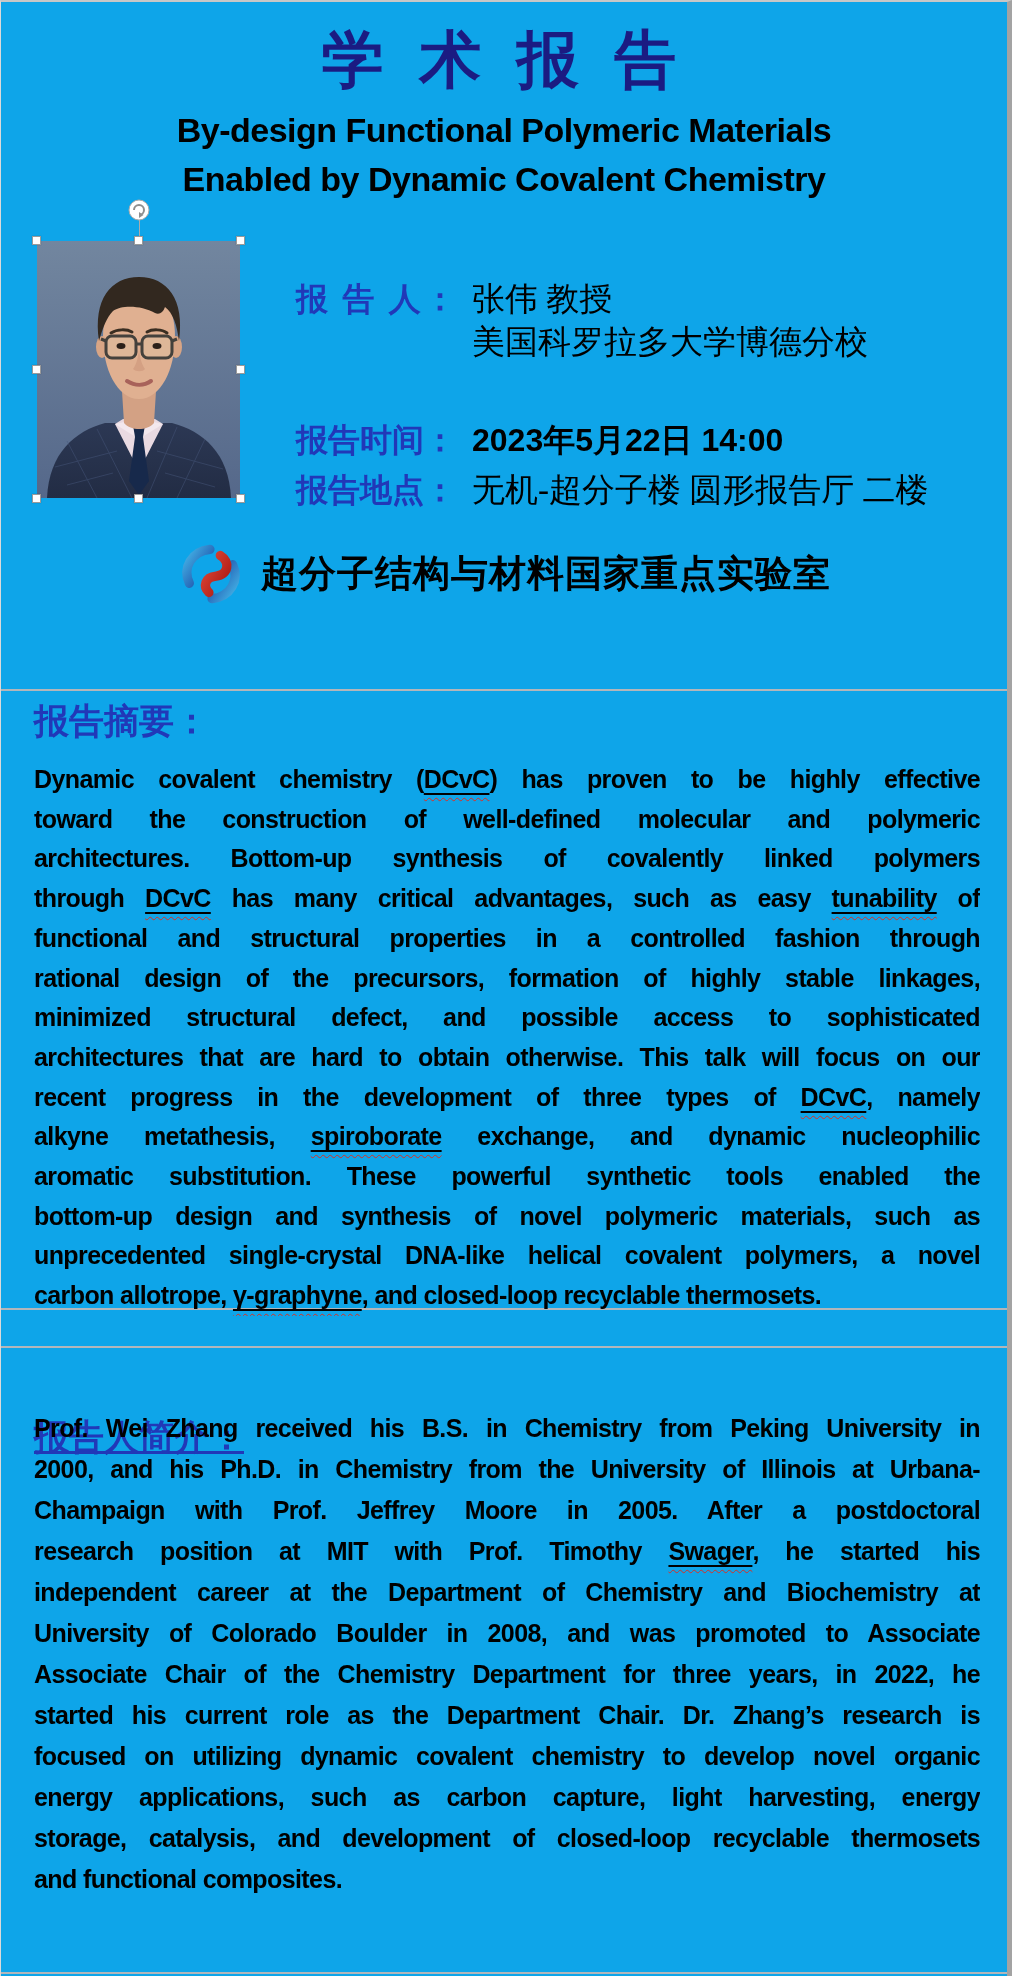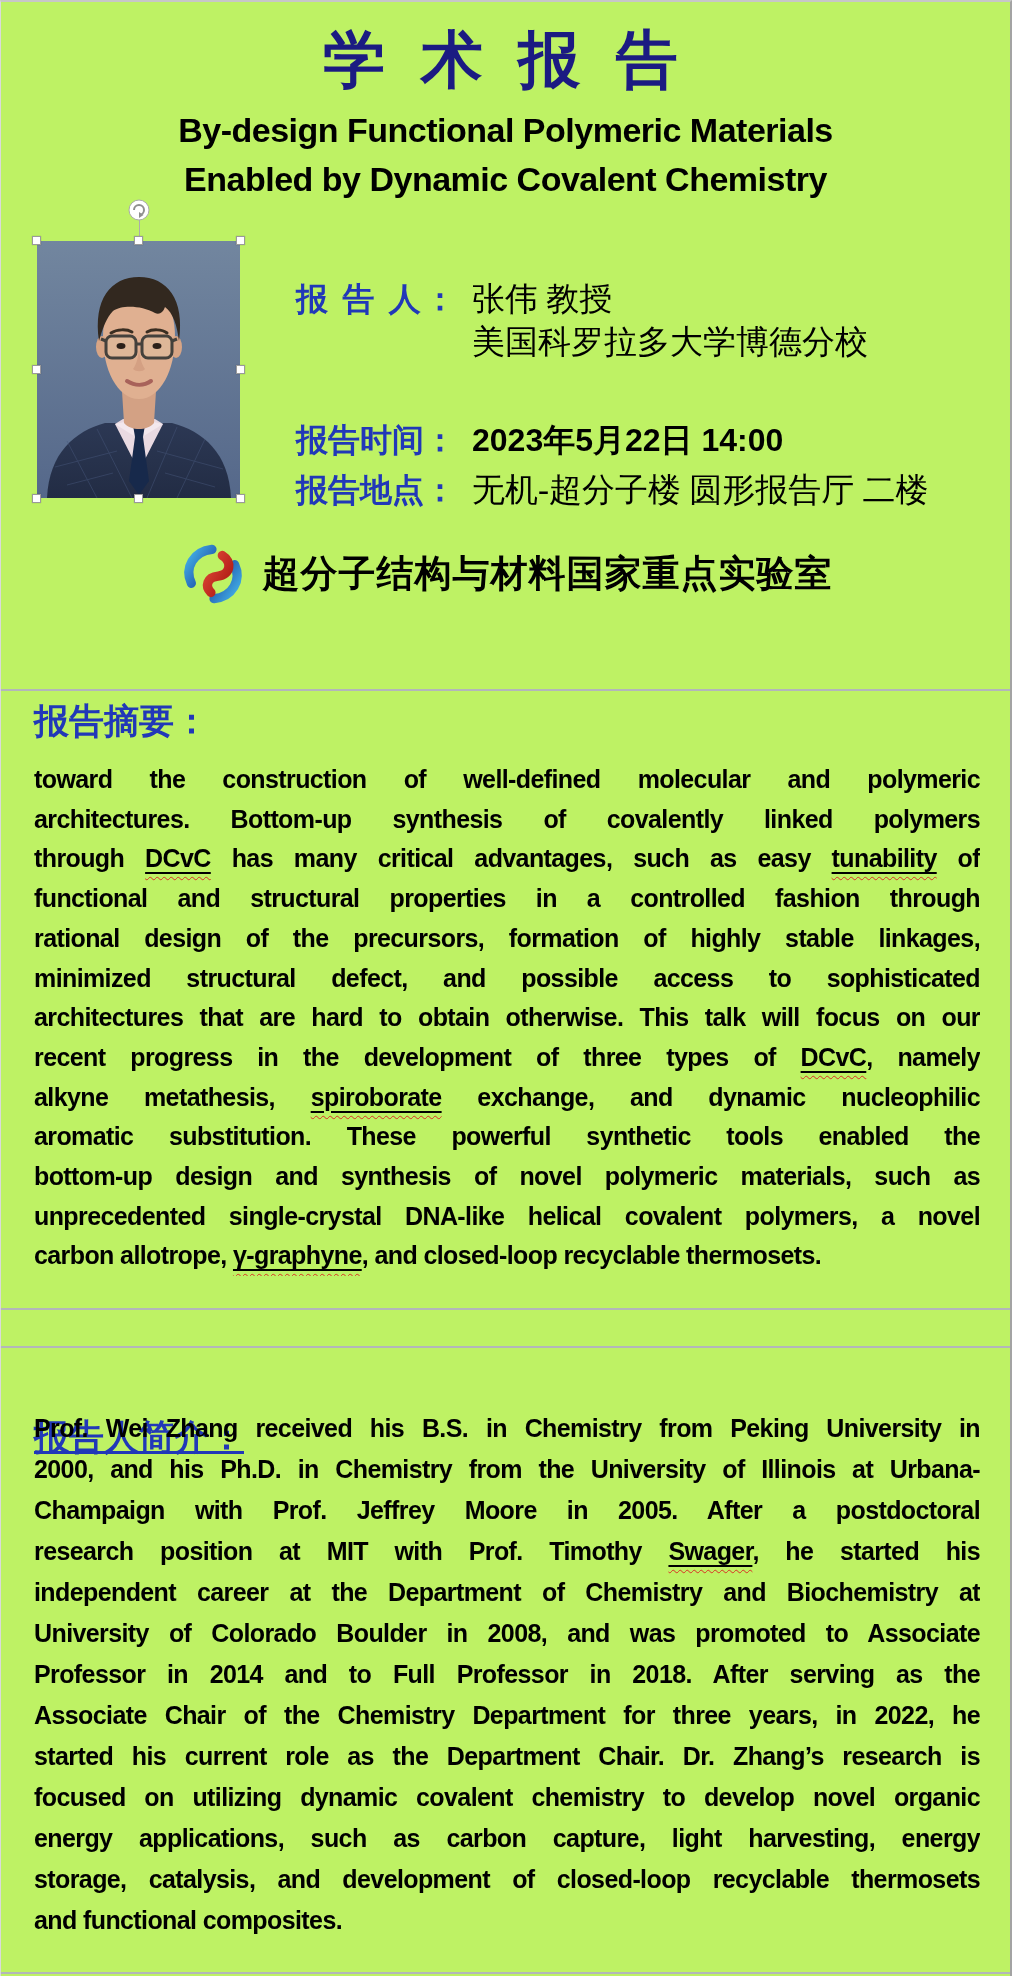--- a/index.html
+++ b/index.html
@@ -6,22 +6,22 @@
   html,body { background:#ffffff; }
   body {
     width:1012px; height:1976px; position:relative;
     font-family:"Liberation Sans", sans-serif;
     overflow:hidden;
   }
   .page {
     position:absolute; inset:0;
     border-top:2px solid #c7c7c7;
     border-left:1px solid #dadada;
-    border-right:2px solid #a3a3a3;
-    background:#bef264;
+    border-right:5px solid #a3a3a3;
+    background:#0ea5e9;
   }
   
   .cn-title {
     position:absolute; top:16px; left:0; width:100%;
     text-align:center; color:#1b1b82;
     font-family:"Liberation Serif", serif;
     font-size:62px; font-weight:bold; letter-spacing:10px;
   }
   .en-title {
     position:absolute; top:104px; left:0; width:100%;
@@ -204,20 +204,21 @@
     <span class="lab-name">超分子结构与材料国家重点实验室</span>
   </div>
 
   <div class="rule rule-1"></div>
   <div class="rule rule-2"></div>
   <div class="rule rule-3"></div>
   <div class="rule rule-4"></div>
 
   <div class="sec-heading abstract-heading">报告摘要：</div>
   <div class="para para-abstract">
+      <div class="tline">Dynamic covalent chemistry (<span class="misspell"><span class="wavy">DCvC</span></span>) has proven to be highly effective</div>
       <div class="tline">toward the construction of well-defined molecular and polymeric</div>
       <div class="tline">architectures. Bottom-up synthesis of covalently linked polymers</div>
       <div class="tline">through <span class="misspell"><span class="wavy">DCvC</span></span> has many critical advantages, such as easy <span class="misspell"><span class="wavy">tunability</span></span> of</div>
       <div class="tline">functional and structural properties in a controlled fashion through</div>
       <div class="tline">rational design of the precursors, formation of highly stable linkages,</div>
       <div class="tline">minimized structural defect, and possible access to sophisticated</div>
       <div class="tline">architectures that are hard to obtain otherwise. This talk will focus on our</div>
       <div class="tline">recent progress in the development of three types of <span class="misspell"><span class="wavy">DCvC</span></span>, namely</div>
       <div class="tline">alkyne metathesis, <span class="misspell"><span class="wavy">spiroborate</span></span> exchange, and dynamic nucleophilic</div>
       <div class="tline">aromatic substitution. These powerful synthetic tools enabled the</div>
@@ -227,21 +228,20 @@
     </div>
 
   <div class="sec-heading bio-heading">报告人简介：</div>
   <div class="para para-bio">
       <div class="tline">Prof. Wei Zhang received his B.S. in Chemistry from Peking University in</div>
       <div class="tline">2000, and his Ph.D. in Chemistry from the University of Illinois at Urbana-</div>
       <div class="tline">Champaign with Prof. Jeffrey Moore in 2005. After a postdoctoral</div>
       <div class="tline">research position at MIT with Prof. Timothy <span class="misspell"><span class="wavy">Swager</span></span>, he started his</div>
       <div class="tline">independent career at the Department of Chemistry and Biochemistry at</div>
       <div class="tline">University of Colorado Boulder in 2008, and was promoted to Associate</div>
-      <div class="tline">Professor in 2014 and to Full Professor in 2018. After serving as the</div>
       <div class="tline">Associate Chair of the Chemistry Department for three years, in 2022, he</div>
       <div class="tline">started his current role as the Department Chair. Dr. Zhang’s research is</div>
       <div class="tline">focused on utilizing dynamic covalent chemistry to develop novel organic</div>
       <div class="tline">energy applications, such as carbon capture, light harvesting, energy</div>
       <div class="tline">storage, catalysis, and development of closed-loop recyclable thermosets</div>
       <div class="tline">and functional composites.</div>
     </div>
 
 </div>
 

